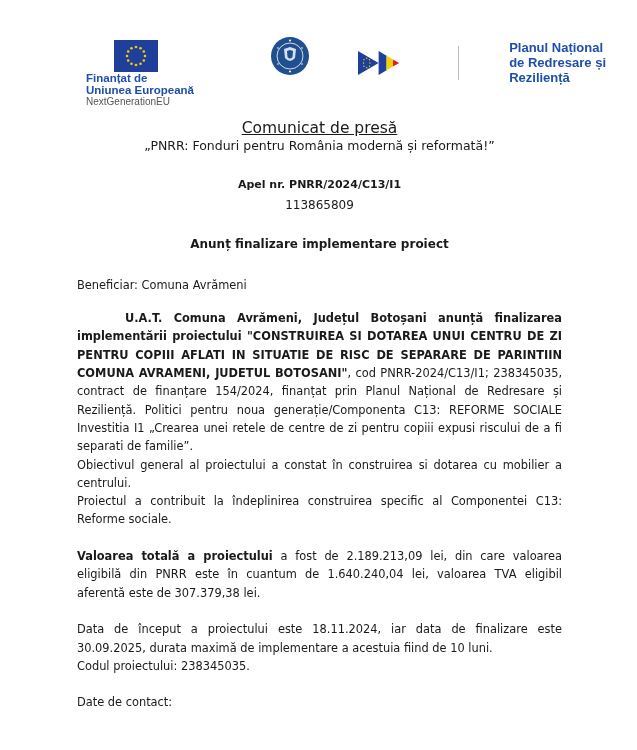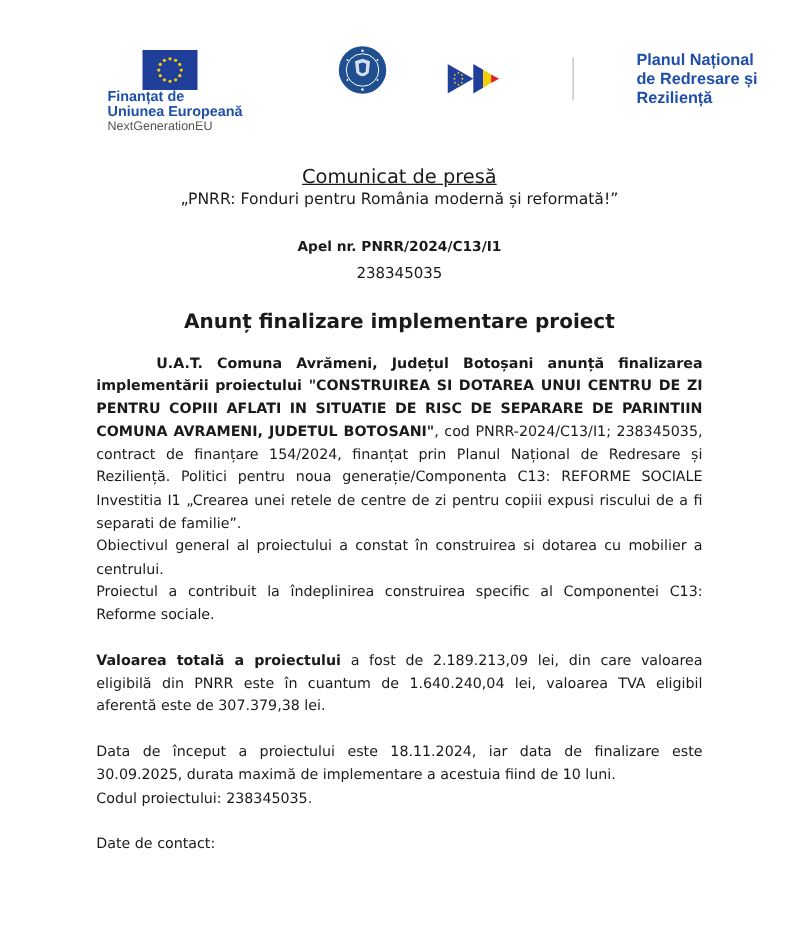--- a/index.html
+++ b/index.html
@@ -9,27 +9,27 @@
   .eu-logo { position: absolute; left: 78px; top: 4px; display: flex; align-items: center; flex-direction: column; }
   .eu-flag { width: 44px; height: 32px; background: #1f3f9a; position: relative; }
   .eu-text { margin-left: 8px; font-family: "Liberation Sans", sans-serif; line-height: 12px; }
   .eu-text .l1, .eu-text .l2 { color: #1f4fa8; font-weight: bold; font-size: 11.5px; }
   .eu-text .l3 { color: #555; font-size: 10px; }
   .gov-logo { position: absolute; left: 270px; top: 0px; width: 40px; height: 40px; }
   .pnrr-logo { position: absolute; left: 358px; top: 4px; display: flex; align-items: center; gap: 44px; }
   .pnrr-sep { width: 1px; height: 34px; background: #bbb; margin: 0 6px 0 4px; }
   .pnrr-text { font-family: "Liberation Sans", sans-serif; color: #1f4fa8; font-weight: bold; font-size: 13px; line-height: 15px; }
 
-  .doc { position: absolute; left: 77px; top: 129px; width: 485px; font-size: 11.4px; line-height: 18.3px; }
+  .doc { position: absolute; left: 77px; top: 116px; width: 485px; font-size: 11.4px; line-height: 18.3px; }
   .center { text-align: center; }
   .title { font-size: 15.5px; text-decoration: underline; line-height: 19px; margin-top: 3px; }
   .subtitle { font-size: 12.5px; line-height: 16px; }
   .apel { font-weight: bold; font-size: 11px; margin-top: 22px; }
   .code { font-size: 12px; margin-top: 2px; }
-  .anunt { font-weight: bold; font-size: 16px; margin-top: 20px; }
+  .anunt { font-weight: bold; font-size: 12px; margin-top: 20px; }
   .benef { margin-top: 23px; }
   .para { text-align: justify; }
   .p1 { margin-top: 15px; text-indent: 48px; }
   .blank { height: 18.3px; }
   b { font-weight: bold; }
 </style>
 </head>
 <body>
 
 <div class="logos">
@@ -96,22 +96,23 @@
       <div>Planul Național</div>
       <div>de Redresare și Reziliență</div>
     </div>
   </div>
 </div>
 
 <div class="doc">
   <div class="center title">Comunicat de presă</div>
   <div class="center subtitle">„PNRR: Fonduri pentru România modernă și reformată!”</div>
   <div class="center apel">Apel nr. PNRR/2024/C13/I1</div>
-  <div class="center code">238345035</div>
+  <div class="center code">113865809</div>
   <div class="center anunt">Anunț finalizare implementare proiect</div>
+  <div class="benef">Beneficiar: Comuna Avrămeni</div>
 
   <div class="para p1"><b>U.A.T. Comuna Avrămeni, Județul Botoșani anunță finalizarea implementării proiectului </b><b>"CONSTRUIREA SI DOTAREA UNUI CENTRU DE ZI PENTRU COPIII AFLATI IN SITUATIE DE RISC DE SEPARARE DE PARINTIIN COMUNA AVRAMENI, JUDETUL BOTOSANI"</b><span>, cod  PNRR-2024/C13/I1; 238345035, contract de finanțare 154/2024, finanțat prin Planul Național de Redresare și Reziliență. Politici pentru noua generație/Componenta C13: REFORME SOCIALE Investitia I1 „Crearea unei retele de centre de zi pentru copiii expusi riscului de a fi separati de familie”.</span></div>
 
   <div class="para">Obiectivul general al proiectului a constat în construirea si dotarea cu mobilier a centrului.</div>
   <div class="para">Proiectul a contribuit la îndeplinirea construirea specific al Componentei C13: Reforme sociale.</div>
 
   <div class="blank"></div>
   <div class="para"><b>Valoarea totală a proiectului</b><span> a fost de 2.189.213,09 lei, din care valoarea eligibilă din PNRR este în cuantum de 1.640.240,04 lei, valoarea TVA eligibil aferentă este de 307.379,38 lei.</span></div>
 
   <div class="blank"></div>

